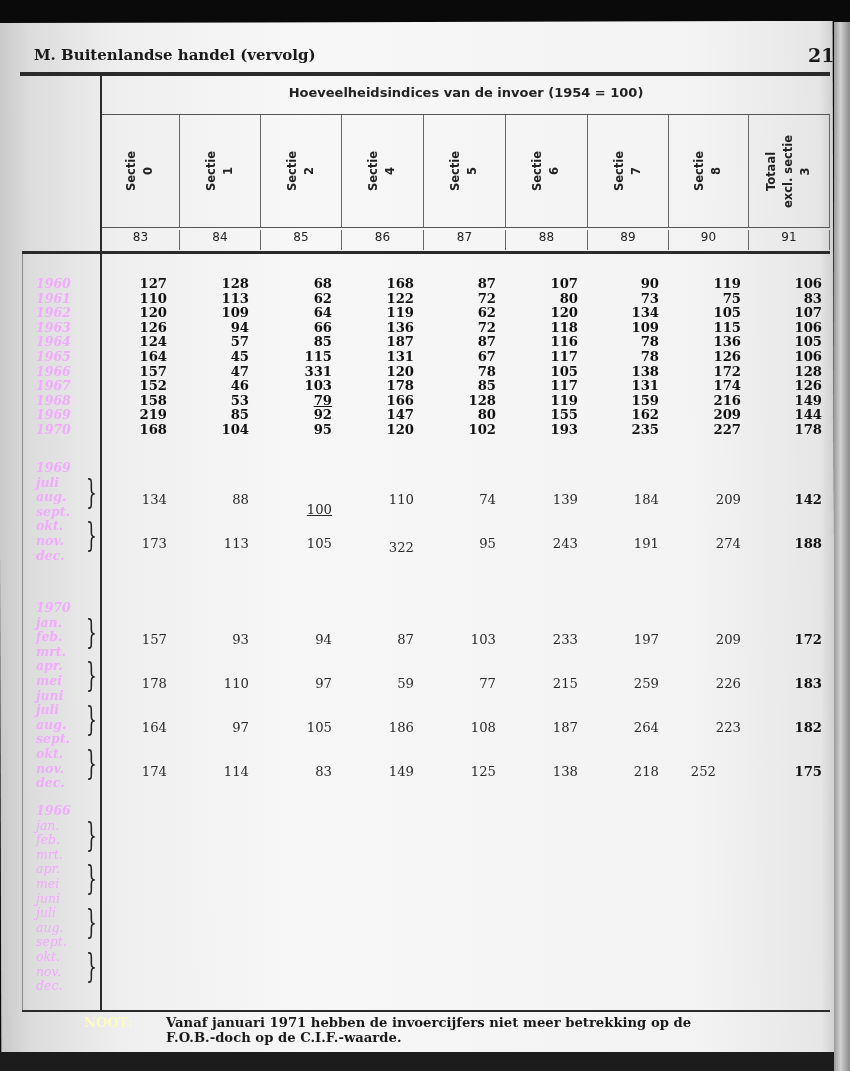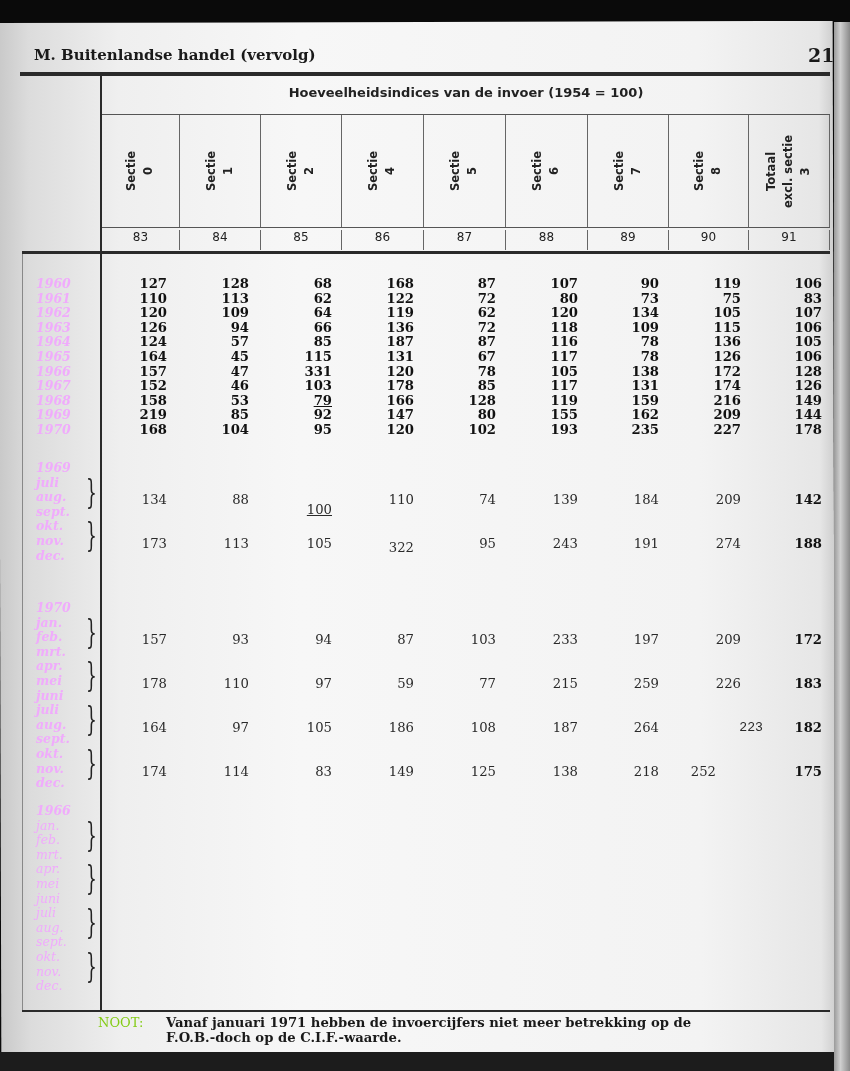--- a/index.html
+++ b/index.html
@@ -55,21 +55,21 @@
     position:absolute; left:86px; font-size:34px; color:#222; font-family:"DejaVu Serif", serif; line-height:1;
     transform:scaleX(0.5); transform-origin:left top;
   }
   .cell {
     position:absolute; text-align:right; font-size:13.2px; color:#111; font-family:"DejaVu Serif", serif;
   }
   .cell.b { font-weight:bold; }
   .cell.light { color:#2a2a2a; font-weight:normal; }
   .rule-bottom { position:absolute; left:22px; top:1010px; width:808px; height:2px; background:#2a2a2a; }
   .note-label {
-    position:absolute; left:98px; top:1015px; font-size:13px; color:#84cc16; font-weight:normal;
+    position:absolute; left:84px; top:1015px; font-size:13px; color:#fef9c3; font-weight:bold;
   }
   .note-text {
     position:absolute; left:166px; top:1015px; width:560px; font-size:13.2px; color:#1a1a1a; font-weight:bold; line-height:15px;
   }
   .rule-foot { position:absolute; left:0; top:1052px; width:834px; height:19px; background:#1c1c1c; }
 </style>
 </head>
 <body>
 
 <div class="page">
@@ -330,21 +330,21 @@
     <div class="cell light" style="top: 676px; left: 599px; width: 60px;">259</div>
     <div class="cell light" style="top: 676px; left: 681px; width: 60px;">226</div>
     <div class="cell b" style="top: 676px; left: 762px; width: 60px;">183</div>
     <div class="cell light" style="top: 719.8px; left: 107px; width: 60px;">164</div>
     <div class="cell light" style="top: 719.8px; left: 189px; width: 60px;">97</div>
     <div class="cell light" style="top: 719.8px; left: 272px; width: 60px;">105</div>
     <div class="cell light" style="top: 719.8px; left: 354px; width: 60px;">186</div>
     <div class="cell light" style="top: 719.8px; left: 436px; width: 60px;">108</div>
     <div class="cell light" style="top: 719.8px; left: 518px; width: 60px;">187</div>
     <div class="cell light" style="top: 719.8px; left: 599px; width: 60px;">264</div>
-    <div class="cell light" style="top: 719.8px; left: 703px; width: 60px; font-family: Liberation Mono, monospace;">223</div>
+    <div class="cell light" style="top: 719.8px; left: 681px; width: 60px;">223</div>
     <div class="cell b" style="top: 719.8px; left: 762px; width: 60px;">182</div>
     <div class="cell light" style="top: 763.6px; left: 107px; width: 60px;">174</div>
     <div class="cell light" style="top: 763.6px; left: 189px; width: 60px;">114</div>
     <div class="cell light" style="top: 763.6px; left: 272px; width: 60px;">83</div>
     <div class="cell light" style="top: 763.6px; left: 354px; width: 60px;">149</div>
     <div class="cell light" style="top: 763.6px; left: 436px; width: 60px;">125</div>
     <div class="cell light" style="top: 763.6px; left: 518px; width: 60px;">138</div>
     <div class="cell light" style="top: 763.6px; left: 599px; width: 60px;">218</div>
     <div class="cell light" style="top: 763.6px; left: 656px; width: 60px;">252</div>
     <div class="cell b" style="top: 763.6px; left: 762px; width: 60px;">175</div>

